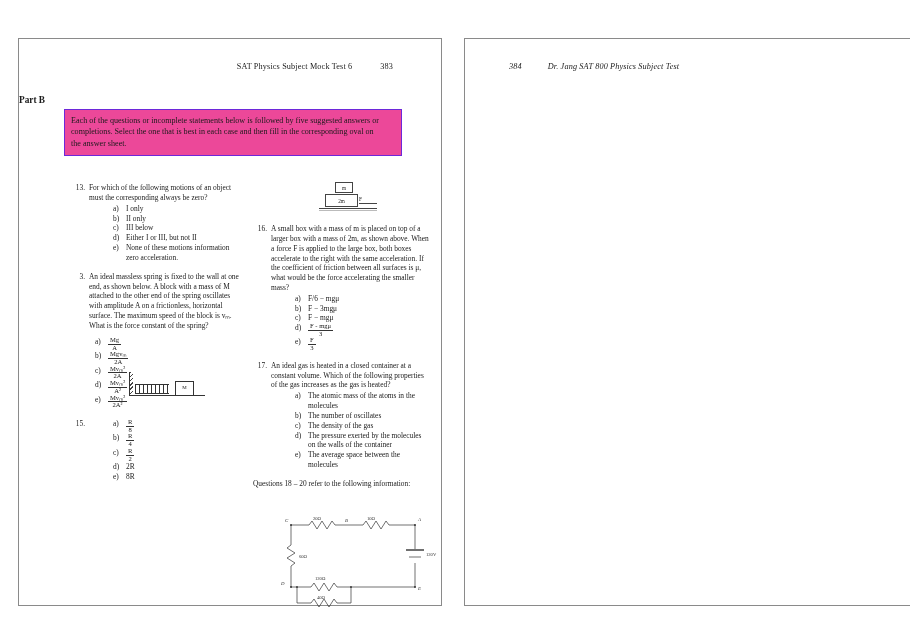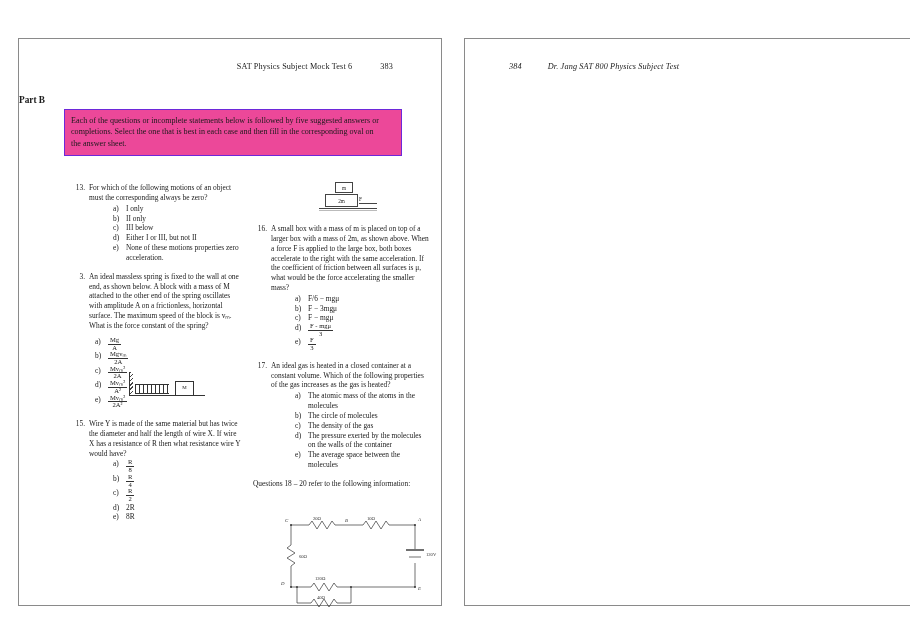--- a/index.html
+++ b/index.html
@@ -234,21 +234,21 @@
 
       <div class="q">
         <span class="q-num">13.</span>
         <div class="q-body">
           <p class="q-stem">For which of the following motions of an object must the corresponding always be zero?</p>
           <ul class="choices">
             <li><span class="lbl">a)</span><span>I only</span></li>
             <li><span class="lbl">b)</span><span>II only</span></li>
             <li><span class="lbl">c)</span><span>III below</span></li>
             <li><span class="lbl">d)</span><span>Either I or III, but not II</span></li>
-            <li><span class="lbl">e)</span><span>None of these motions properties zero acceleration.</span></li>
+            <li><span class="lbl">e)</span><span>None of these motions information zero acceleration.</span></li>
           </ul>
         </div>
       </div>
 
       <div class="q" style="margin-bottom:44px;">
         <span class="q-num">3.</span>
         <div class="q-body">
           <p class="q-stem">An ideal massless spring is fixed to the wall at one end, as shown below. A block with a mass of M attached to the other end of the spring oscillates with amplitude A on a frictionless, horizontal surface. The maximum speed of the block is vₘ. What is the force constant of the spring?</p>
         </div>
       </div>
@@ -257,21 +257,20 @@
         <li><span class="lbl">a)</span><span class="frac"><span class="num">Mg</span><span class="den">A</span></span></li>
         <li><span class="lbl">b)</span><span class="frac"><span class="num">Mgvₘ</span><span class="den">2A</span></span></li>
         <li><span class="lbl">c)</span><span class="frac"><span class="num">Mvₘ²</span><span class="den">2A</span></span></li>
         <li><span class="lbl">d)</span><span class="frac"><span class="num">Mvₘ²</span><span class="den">A²</span></span></li>
         <li><span class="lbl">e)</span><span class="frac"><span class="num">Mvₘ²</span><span class="den">2A²</span></span></li>
       </ul>
 
       <div class="q" style="margin-top:10px;">
         <span class="q-num">15.</span>
         <div class="q-body">
-          <p class="q-stem">Wire Y is made of the same material but has twice the diameter and half the length of wire X. If wire X has a resistance of R then what resistance wire Y would have?</p>
           <ul class="choices tight">
             <li><span class="lbl">a)</span><span class="frac"><span class="num">R</span><span class="den">8</span></span></li>
             <li><span class="lbl">b)</span><span class="frac"><span class="num">R</span><span class="den">4</span></span></li>
             <li><span class="lbl">c)</span><span class="frac"><span class="num">R</span><span class="den">2</span></span></li>
             <li><span class="lbl">d)</span><span>2R</span></li>
             <li><span class="lbl">e)</span><span>8R</span></li>
           </ul>
         </div>
       </div>
 
@@ -292,21 +291,21 @@
           </ul>
         </div>
       </div>
 
       <div class="q">
         <span class="q-num">17.</span>
         <div class="q-body">
           <p class="q-stem">An ideal gas is heated in a closed container at a constant volume. Which of the following properties of the gas increases as the gas is heated?</p>
           <ul class="choices">
             <li><span class="lbl">a)</span><span>The atomic mass of the atoms in the molecules</span></li>
-            <li><span class="lbl">b)</span><span>The circle of molecules</span></li>
+            <li><span class="lbl">b)</span><span>The number of oscillates</span></li>
             <li><span class="lbl">c)</span><span>The density of the gas</span></li>
             <li><span class="lbl">d)</span><span>The pressure exerted by the molecules on the walls of the container</span></li>
             <li><span class="lbl">e)</span><span>The average space between the molecules</span></li>
           </ul>
         </div>
       </div>
 
       <p class="lead">Questions 18 – 20 refer to the following information:</p>
 
     </div>

